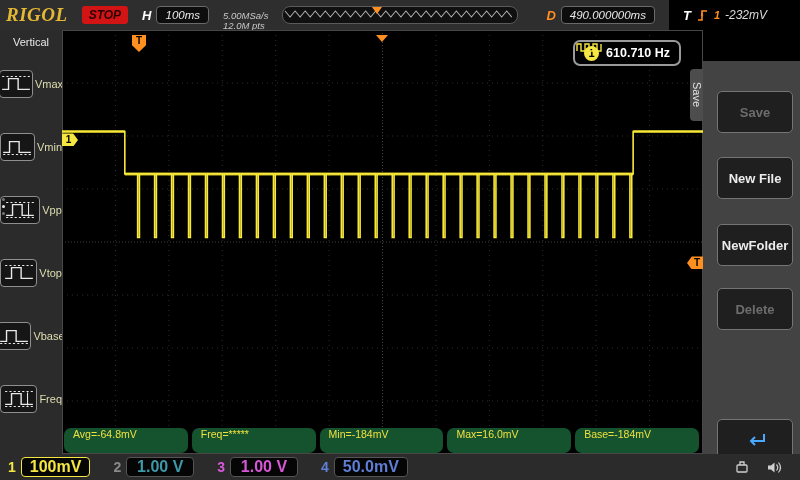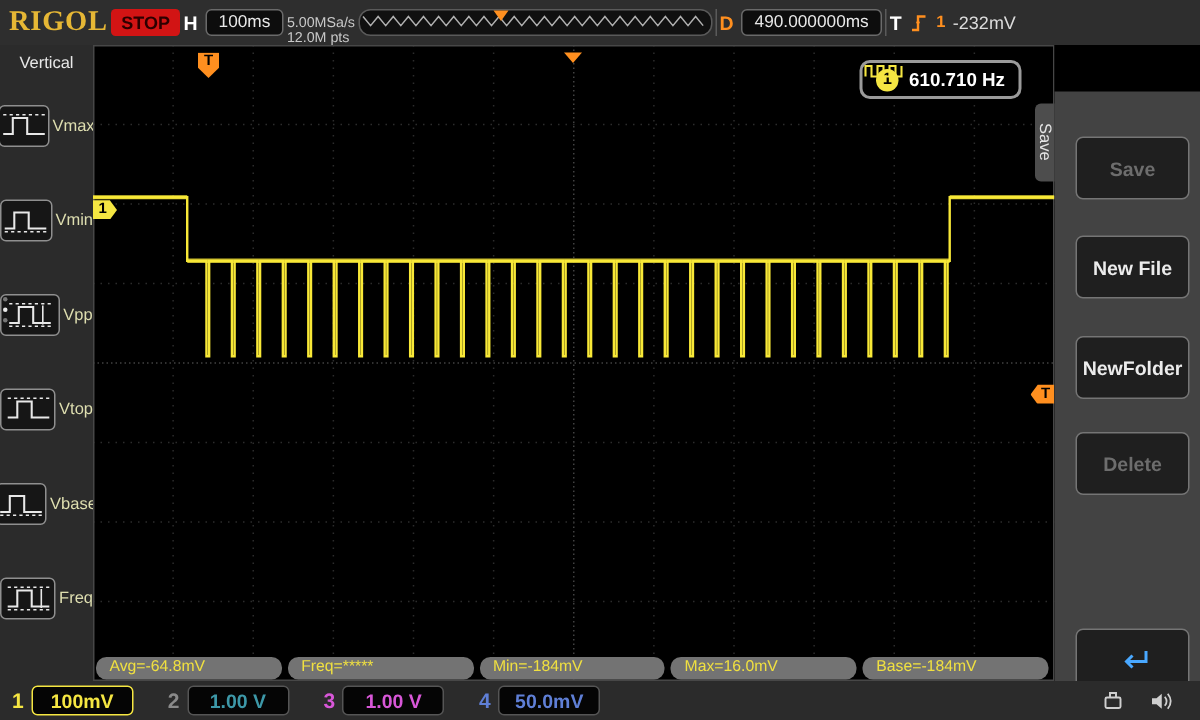--- a/index.html
+++ b/index.html
@@ -1,21 +1,21 @@
 <!DOCTYPE html>
 <html><head>
 <meta charset="utf-8">
 <style>
   html,body{margin:0;padding:0;background:#000;}
   .screen{position:relative;width:800px;height:480px;background:#000;overflow:hidden;
           font-family:"Liberation Sans",sans-serif;-webkit-font-smoothing:antialiased;}
 
   
-  .topbar{position:absolute;top:0;left:0;width:800px;height:30px;background:#2e2e2e;
-          display:flex;align-items:center;gap:2px;padding:0 6px;box-sizing:border-box;}
+  .topbar{position:absolute;top:0;left:0;width:669px;height:30px;background:#2e2e2e;
+          display:flex;align-items:center;gap:14px;padding:0 6px;box-sizing:border-box;font-style:italic;}
   .logo{color:#e6b735;font-family:"Liberation Serif",serif;font-weight:bold;font-size:19px;letter-spacing:.5px;}
   .stop{background:#d21414;color:#2d0000;font-weight:bold;font-size:12px;padding:2px 7px;border-radius:3px;}
   .hlabel,.tlabel{color:#fff;font-weight:bold;font-size:13px;}
   .dlabel{color:#ff8f1f;font-weight:bold;font-size:13px;}
   .tbox{background:#0d0d0d;border:1px solid #6a6a6a;border-radius:4px;color:#e8e8e8;
         font-size:11.5px;padding:2px 8px;white-space:nowrap;}
   .rate{font-size:9.5px;color:#c8c8c8;line-height:10px;white-space:nowrap;margin-top:12px;}
   .preview{position:relative;width:234px;height:16px;border:1px solid #5a5a5a;border-radius:8px;
            background:#101010;flex:0 0 auto;}
   .preview svg{position:absolute;inset:0;}
@@ -51,40 +51,40 @@
          font-size:10px;font-weight:bold;display:flex;justify-content:center;
          clip-path:polygon(0 0,100% 0,100% 60%,50% 100%,0 60%);}
   .dtri{position:absolute;left:314px;top:5px;width:0;height:0;border-left:6px solid transparent;
         border-right:6px solid transparent;border-top:7px solid #ff8f1f;}
   .freq{position:absolute;top:10px;right:22px;height:22px;display:flex;align-items:center;gap:7px;
         padding:0 9px;background:#000;border:2px solid #9a9a9a;border-radius:7px;}
   .freq-ch{width:15px;height:15px;border-radius:50%;background:#f5e642;color:#000;font-size:11px;
            font-weight:bold;display:flex;align-items:center;justify-content:center;}
   .freq-val{color:#fff;font-size:12.5px;font-weight:bold;white-space:nowrap;}
   .stats{position:absolute;left:2px;right:4px;bottom:1px;display:flex;gap:4px;}
-  .stat{flex:1;background:#737373;border-radius:7px;color:#f0e040;font-size:10.5px;line-height:13px;
-        height:15px;padding:0 9px;white-space:nowrap;overflow:hidden;}
+  .stat{flex:1;background:#14532d;border-radius:7px;color:#f0e040;font-size:10.5px;line-height:13px;
+        height:25px;padding:0 9px;white-space:nowrap;overflow:hidden;}
 
   
   .menu{position:absolute;top:30px;left:703px;width:97px;height:424px;background:#434343;margin-top:31px;}
   .menu-tab{position:absolute;left:-13px;top:8px;width:13px;height:52px;background:#4d4d4d;
             border-radius:4px 0 0 4px;color:#e4e4e4;font-size:11px;writing-mode:vertical-rl;
             display:flex;align-items:center;justify-content:center;}
   .mbtn{position:absolute;left:14px;width:76px;height:42px;background:#1f1f1f;border:1px solid #757575;
         border-radius:5px;color:#ececec;font-size:13px;font-weight:bold;display:flex;align-items:center;
         justify-content:center;font-family:"Liberation Sans",sans-serif;padding:0;}
   .mbtn.disabled{color:#6d6d6d;}
 
   
   .bottombar{position:absolute;top:454px;left:0;width:800px;height:26px;background:#2b2b2b;
              display:flex;align-items:center;gap:9px;padding:0 8px;box-sizing:border-box;}
   .ch{display:flex;align-items:center;gap:5px;margin-right:14px;}
   .ch-num{font-size:14px;font-weight:bold;}
   .ch-box{display:flex;align-items:center;justify-content:center;background:#050505;border:1px solid #555;
-          border-radius:4px;padding:1px 8px;font-size:13px;font-weight:bold;min-width:50px;height:16px;}
+          border-radius:4px;padding:1px 8px;font-size:16px;font-weight:bold;min-width:50px;height:16px;}
   .spacer{flex:1;}
   .bbicon{display:flex;align-items:center;margin-right:8px;}
 </style>
 </head>
 <body>
 
 <div class="screen">
 
   <header class="topbar">
     <div class="logo">RIGOL</div>

